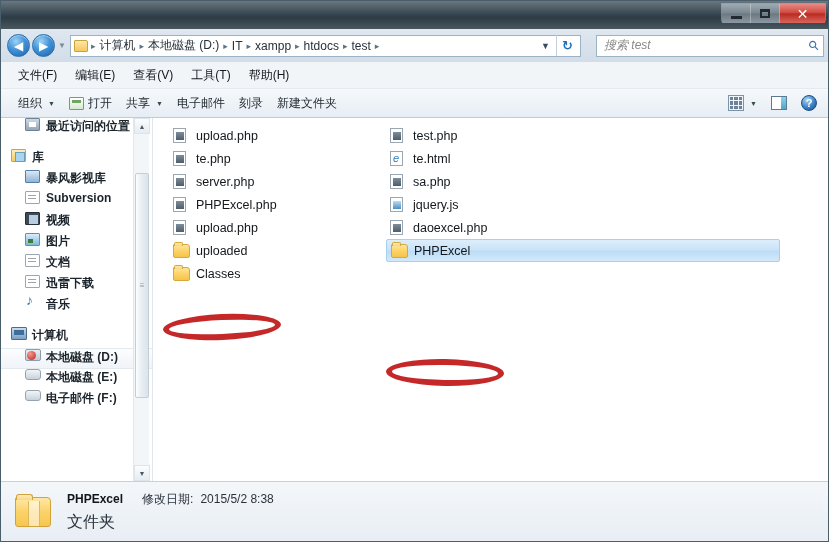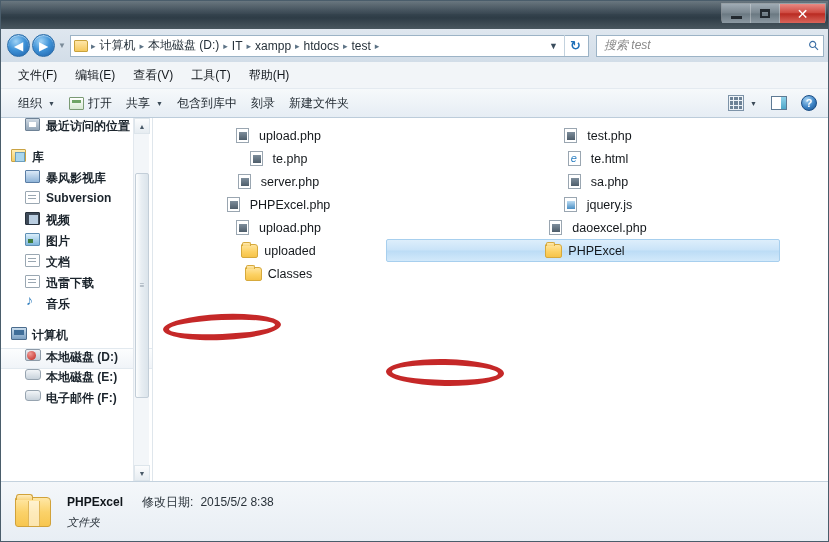--- a/index.html
+++ b/index.html
@@ -106,21 +106,21 @@
   .crumb-spacer { flex: 1 1 auto; }
   .crumb-dd { color:#3a4c5c; font-size: 9px; padding: 0 6px; flex:none;}
   .refresh-btn {
     flex: none; width: 22px; height: 21px;
     display:flex; align-items:center; justify-content:center;
     border-left: 1px solid #c3d2de;
     color: #1d6fb8; font-size: 13px; font-weight: bold;
   }
   .searchbox {
     width: 228px; height: 22px; flex: none;
-    margin-left: 7px;
+    margin-left: 15px;
     background: #fff;
     border: 1px solid #9cb3c6;
     display: flex; align-items: center;
     padding: 0 4px 0 7px;
   }
   .search-ph {
     flex: 1 1 auto; font-size: 12px; color: #8a8a8a; font-style: italic;
     white-space: nowrap; overflow: hidden;
   }
   .search-ico { flex:none; color:#3c6fa5; font-size: 13px; transform: rotate(-45deg); }
@@ -275,21 +275,20 @@
   }
   .fl-col { position: absolute; top: 6px; }
   .fl-col.c1 { left: 15px; width: 215px; }
   .fl-col.c2 { left: 232px; width: 420px; }
   .fl-row {
     display: flex; align-items: center;
     height: 23px;
     font-size: 12.5px; color: #14181c;
     white-space: nowrap;
     padding-left: 4px;
-    justify-content: center;
   }
   .fl-row.selected {
     width: 394px;
     background: linear-gradient(180deg,#ddeefb 0%, #c9e3f8 48%, #bcdcf6 52%, #d2e9fb 100%);
     border: 1px solid #a7cfee;
     border-radius: 2px;
   }
   .fl-ico { width: 18px; flex: none; margin-right: 5px; display:flex; align-items:center; }
   .ico-php {
     width: 13px; height: 15px; background: #fff;
@@ -375,21 +374,21 @@
   .sbar-folder:after {
     content:''; position:absolute; left:12px; top:3px; width:10px; height:25px;
     background: rgba(255,255,255,.55);
     border-left: 1px solid #e0b75a; border-right: 1px solid #e0b75a;
   }
   .sbar-text { display: flex; flex-direction: column; gap: 4px; }
   .sbar-line1 { display: flex; align-items: baseline; gap: 7px; }
   .sbar-name { font-size: 12px; color: #10161b; font-weight: bold; }
   .sbar-label { font-size: 12px; color: #2a333b; margin-left: 12px; }
   .sbar-value { font-size: 12px; color: #2a333b; }
-  .sbar-type { font-size: 11px; color: #2a333b; font-style: italic; }
+  .sbar-type { font-size: 16px; color: #2a333b; }
 </style>
 </head>
 <body>
 
 <div class="window">
 
   <div class="titlebar">
     <div class="glass-sheen"></div>
     <div class="win-controls">
       <div class="win-btn">
@@ -455,21 +454,21 @@
       <span class="tb-caret">▼</span>
     </div>
     <div class="tb-item">
       <span class="tb-open-ico"></span>
       <span>打开</span>
     </div>
     <div class="tb-item">
       <span>共享</span>
       <span class="tb-caret">▼</span>
     </div>
-    <div class="tb-item">包含到库中</div>
+    <div class="tb-item">电子邮件</div>
     <div class="tb-item">刻录</div>
     <div class="tb-item">新建文件夹</div>
     <div class="tb-spacer"></div>
     <div class="tb-item">
       <span class="tb-views-ico">
         <i></i>
           <i></i>
           <i></i>
           <i></i>
           <i></i>

